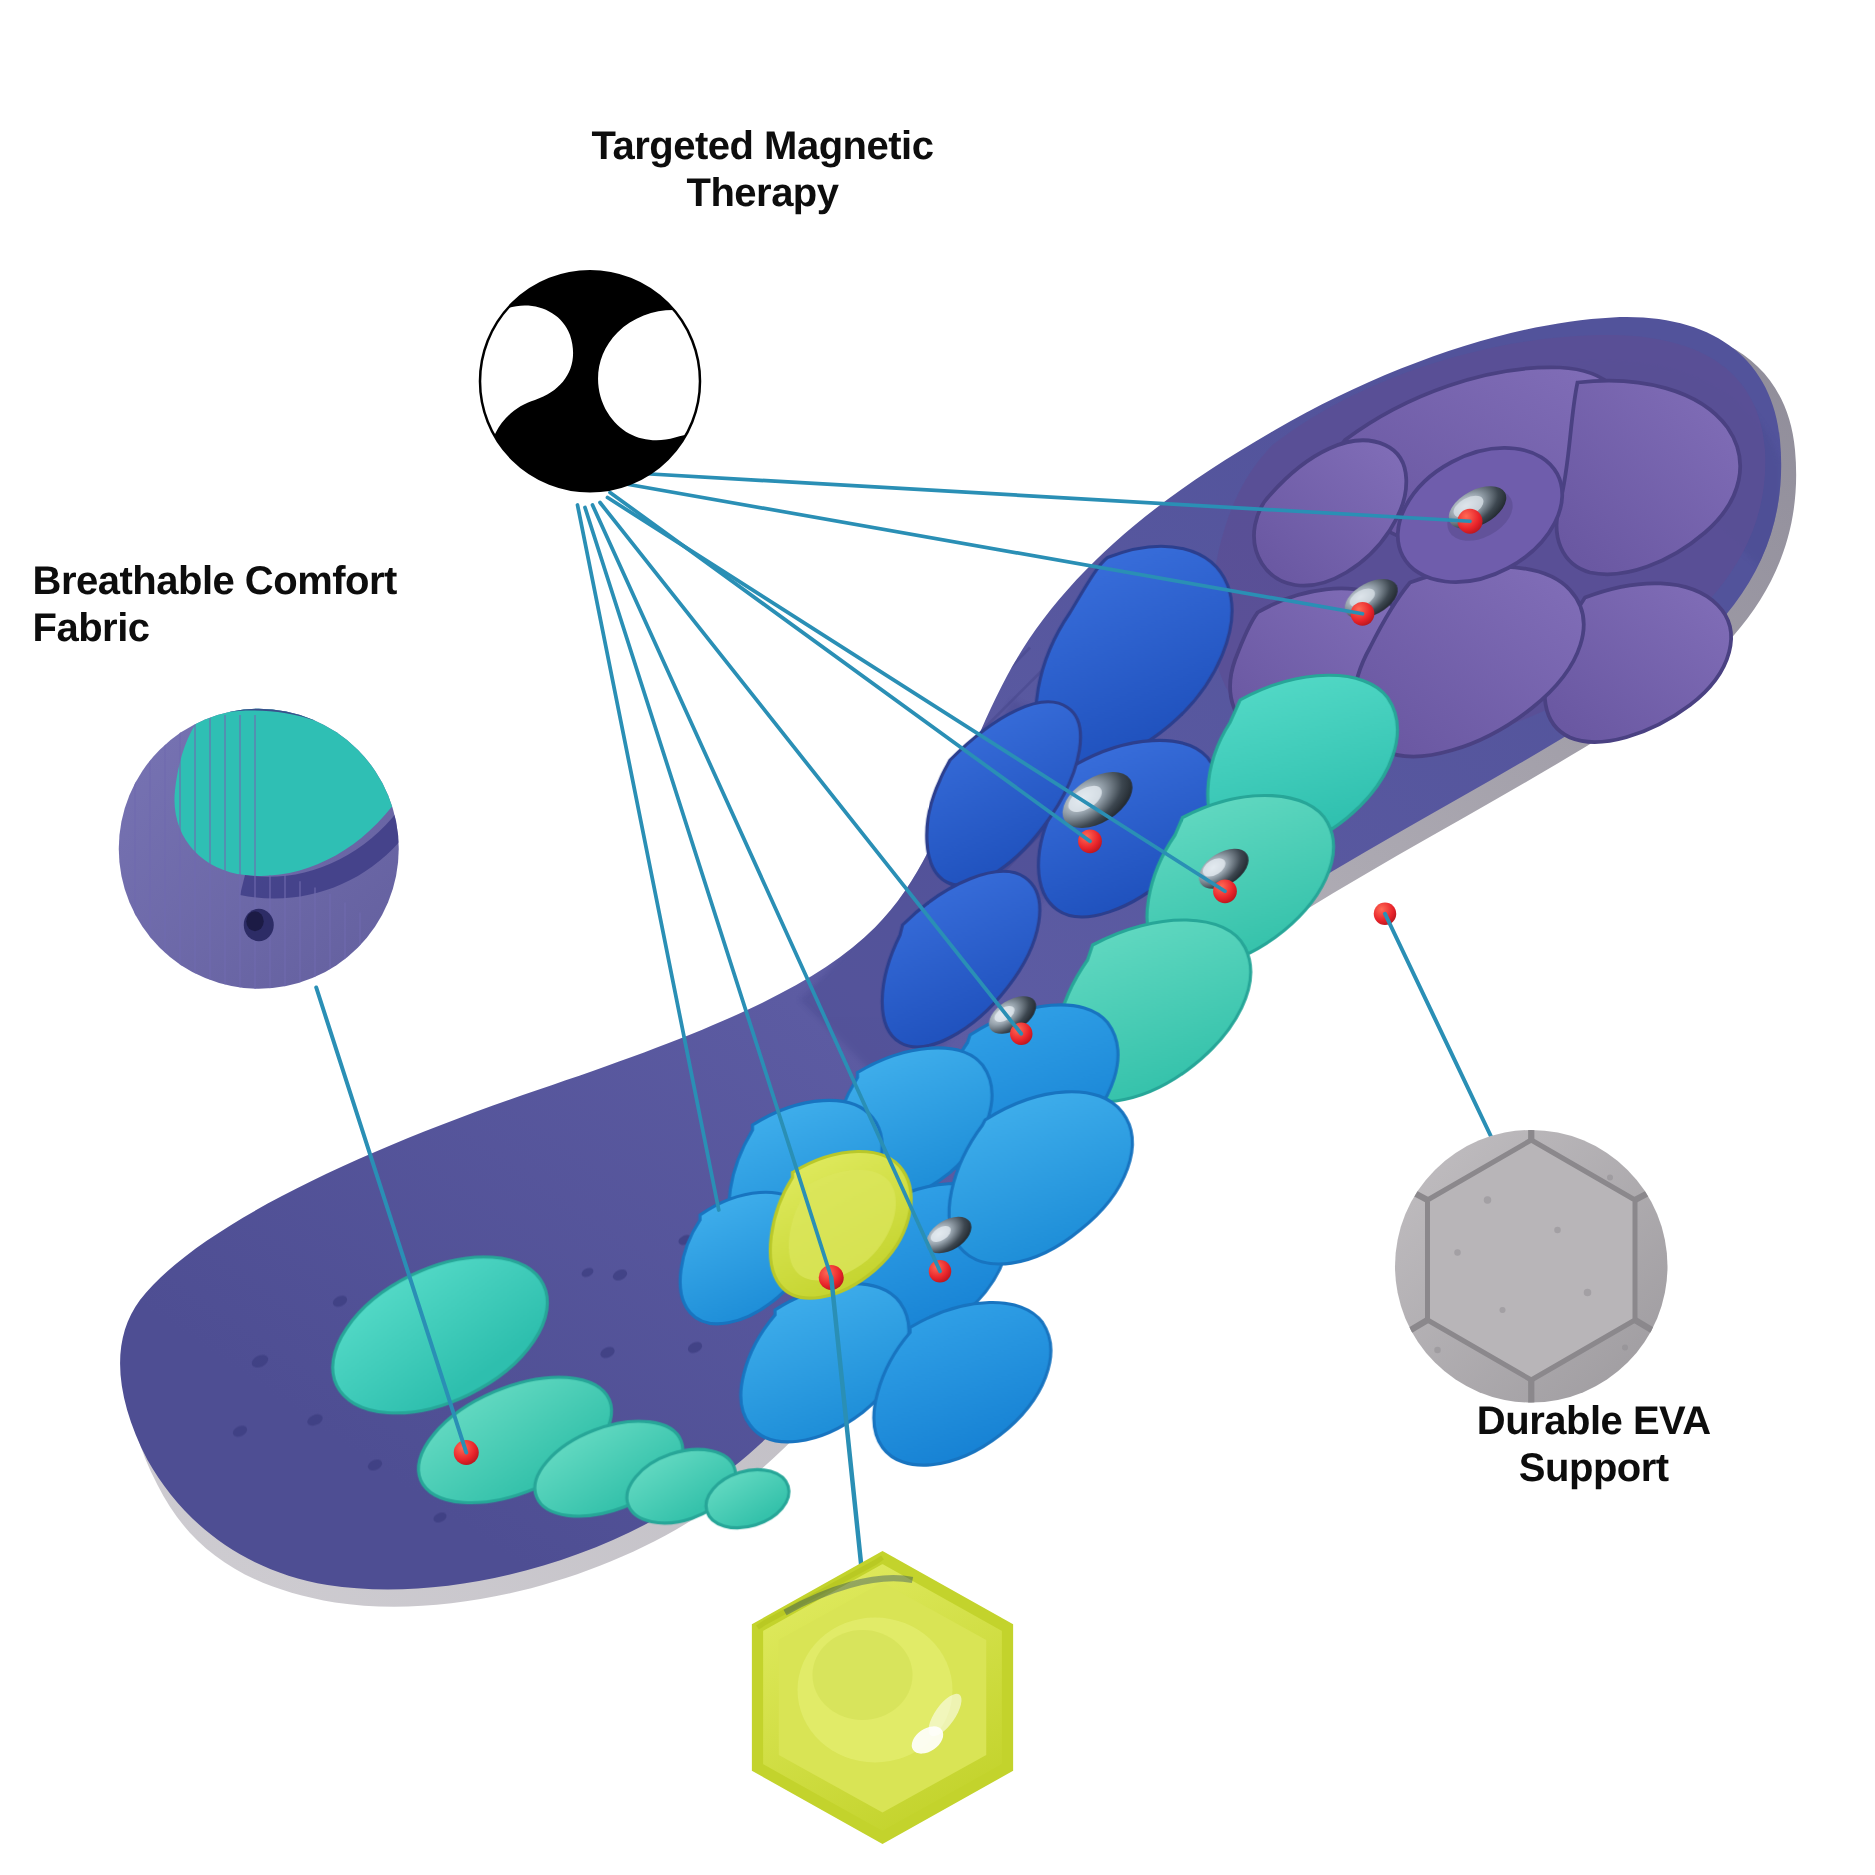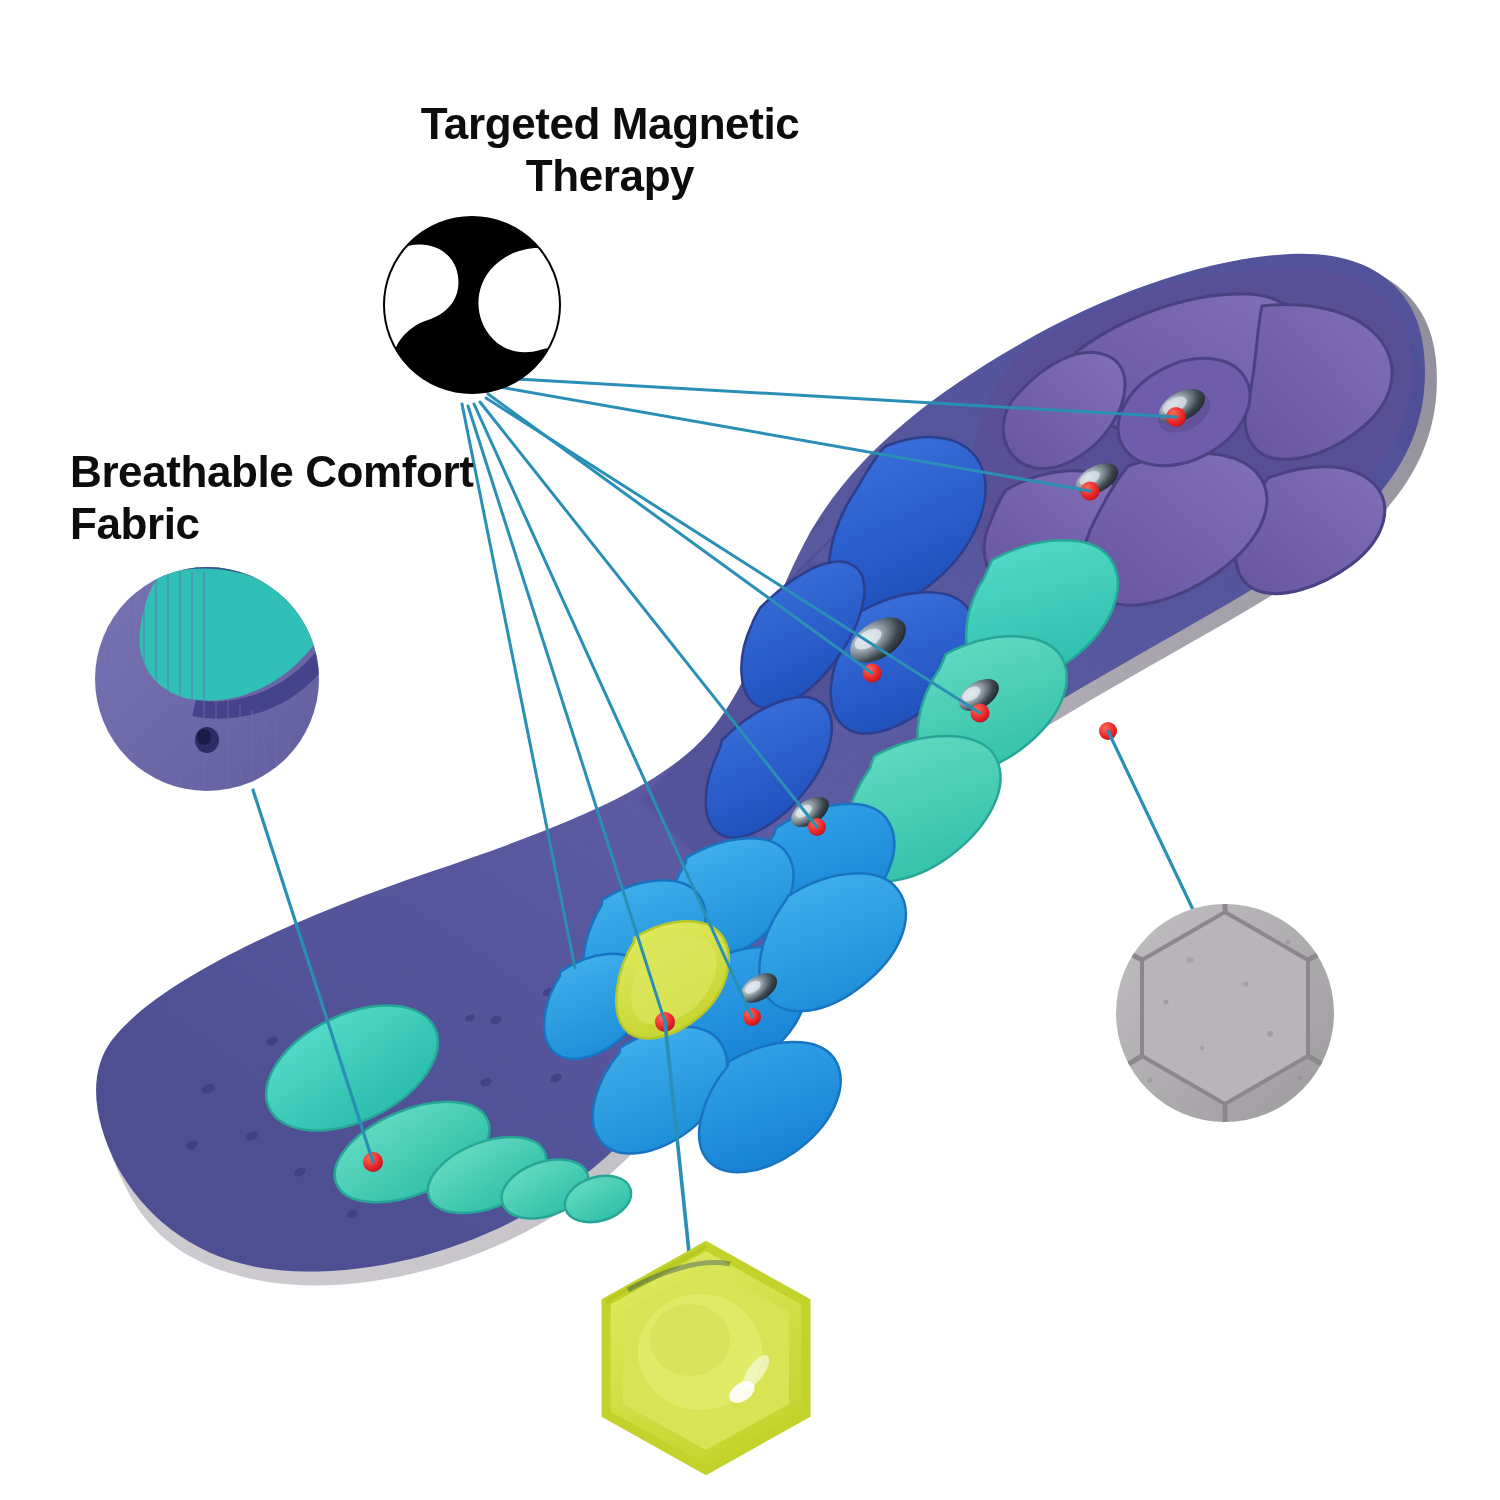--- a/index.html
+++ b/index.html
@@ -5,24 +5,24 @@
   html,body{margin:0;padding:0;background:#ffffff;}
   body{
     width:1500px;height:1500px;position:relative;overflow:hidden;
     font-family:"Liberation Sans","DejaVu Sans",sans-serif;
     background:#ffffff;
   }
   #stage{position:absolute;inset:0;width:1500px;height:1500px;}
   .label{
     position:absolute;color:#0d0d0d;font-weight:700;
     letter-spacing:-0.4px;line-height:1.18;white-space:pre-line;
-    font-size:44px;
+    font-size:32px;
   }
   #label-magnetic{left:390px;top:98px;width:440px;text-align:center;}
-  #label-fabric{left:26px;top:446px;width:470px;text-align:left;margin-left:44px;}
+  #label-fabric{left:26px;top:446px;width:470px;text-align:left;}
   #label-eva{left:1110px;top:1118px;width:330px;text-align:center;}
   #label-gel{left:215px;top:1336px;width:370px;text-align:center;}
 
   svg.layer{position:absolute;left:0;top:0;width:1500px;height:1500px;}
   #art{z-index:2;}
   #leaders{z-index:5;}
   #insets{z-index:6;}
   .txt{z-index:8;}
 </style>
 </head>
@@ -420,15 +420,17 @@
       <path d="M628,1290 C660,1272 700,1258 730,1264" fill="none" stroke="#0b2f6b" stroke-width="5" opacity="0.35"></path>
     </g>
   </svg>
 
   <div class="label txt" id="label-magnetic">Targeted Magnetic
 Therapy</div>
 
   <div class="label txt" id="label-fabric">Breathable Comfort
 Fabric</div>
 
+  <div class="label txt" id="label-eva">Durable EVA
+Support</div>
 
 
 </div>
 
 </body></html>

